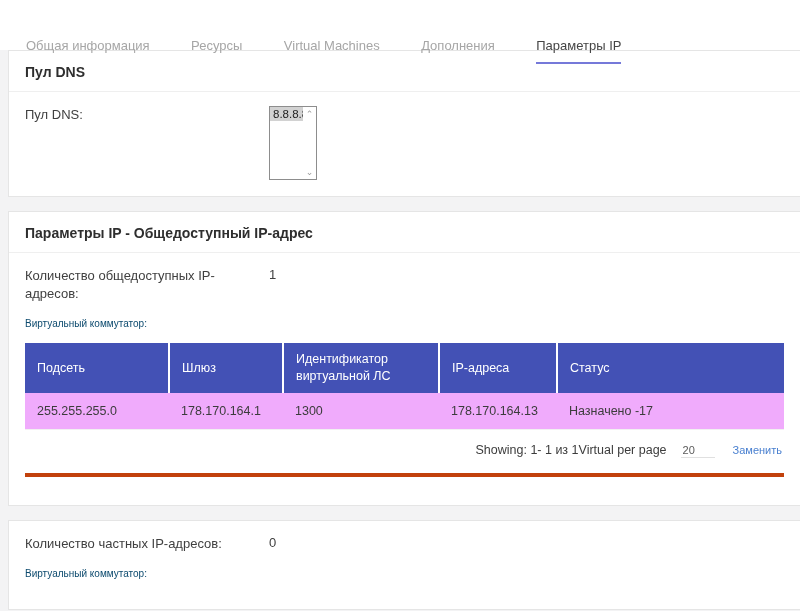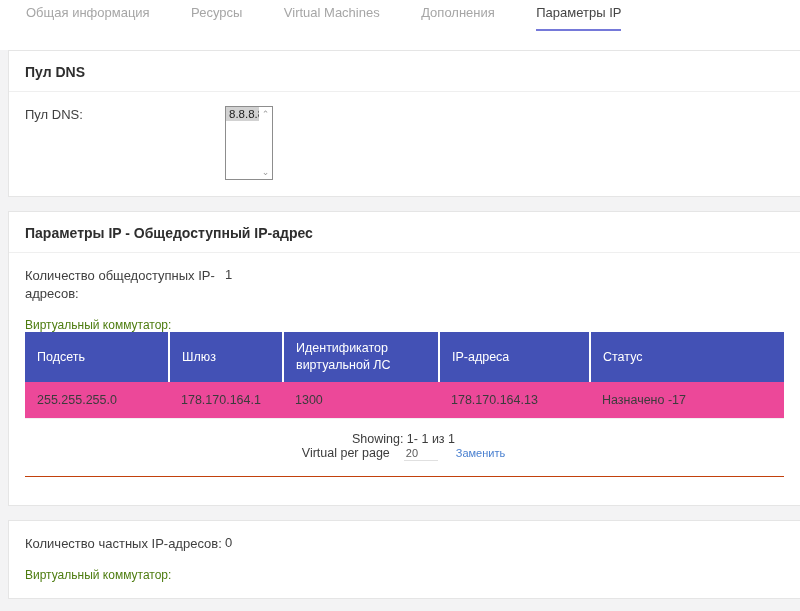--- a/index.html
+++ b/index.html
@@ -5,21 +5,21 @@
   * { box-sizing: border-box; margin: 0; padding: 0; }
   html, body { width: 800px; height: 611px; overflow: hidden; }
   body {
     font-family: "Liberation Sans", sans-serif;
     background: #f3f3f4;
     color: #404040;
   }
   
   .tabbar {
     background: #ffffff;
-    padding: 3px 0 0 26px;
+    padding: 36px 0 0 26px;
     height: 50px;
     white-space: nowrap;
   }
   .tab {
     display: inline-block;
     font-size: 13px;
     color: #a6a6a6;
     margin-right: 37px;
     padding-bottom: 9px;
     cursor: pointer;
@@ -36,24 +36,24 @@
     margin: 0 0 14px 8px;
   }
   .card-header {
     font-size: 14px;
     font-weight: bold;
     color: #2e2e2e;
     padding: 13px 16px 11px;
     border-bottom: 1px solid #efefef;
   }
   .card-body { padding: 14px 16px 16px; }
-  .field-row { display: flex; align-items: flex-start; margin-bottom: 16px; }
+  .field-row { display: flex; align-items: flex-start; margin-bottom: 16px; gap: 44px; }
   .field-label { width: 200px; font-size: 13px; color: #404040; line-height: 1.35; flex: none; }
   .field-value { font-size: 13px; color: #404040; }
-  .plain-label { font-size: 12px; color: #4d7c0f; }
+  .plain-label { font-size: 10px; color: #0c4a6e; margin-bottom: 14px; }
   
   .listbox {
     width: 48px; height: 74px;
     border: 1px solid #8d8d8d;
     background: #fff;
     position: relative;
     overflow: hidden;
   }
   .listbox-option {
     font-size: 11.5px;
@@ -88,29 +88,29 @@
     vertical-align: middle;
     border-right: 2px solid #ffffff;
     line-height: 1.35;
   }
   .ip-table th:last-child { border-right: none; }
   .ip-table td {
     font-size: 12.5px;
     color: #3c3c3c;
     padding: 11px 12px;
     border-bottom: 1px solid #f1f1f1;
-    background: #ec4899;
-  }
-  .col-1 { width: 144px; } .col-2 { width: 114px; } .col-3 { width: 156px; } .col-4 { width: 151px; }
+    background: #f0abfc;
+  }
+  .col-1 { width: 144px; } .col-2 { width: 114px; } .col-3 { width: 156px; } .col-4 { width: 118px; }
   
   .showing-row {
     display: flex; justify-content: flex-end; align-items: center;
     padding: 13px 2px 15px 0;
-    border-bottom: 1px solid #c2410c;
-    font-size: 12.5px; color: #3c3c3c; flex-direction: column;
+    border-bottom: 4px solid #c2410c;
+    font-size: 12.5px; color: #3c3c3c;
   }
   .per-page { display: flex; align-items: center; }
   .per-page-input {
     width: 34px;
     border: none;
     border-bottom: 1px solid #e0e0e0;
     font-family: "Liberation Sans", sans-serif;
     font-size: 11px;
     color: #5a5a5a;
     margin: 0 18px 0 14px;

